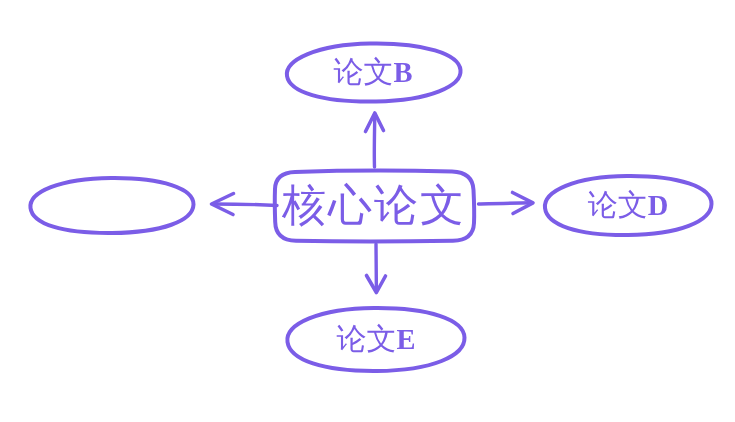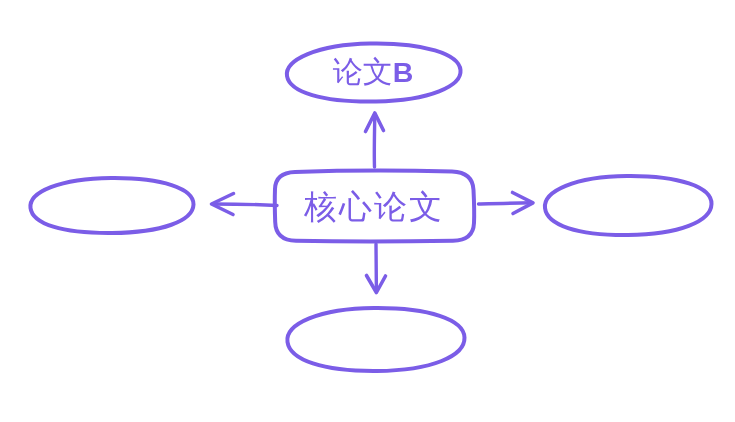--- a/index.html
+++ b/index.html
@@ -35,23 +35,24 @@
     stroke-linecap:round;
     stroke-linejoin:round;
   }
   .label{
     position:absolute;
     transform:translate(-50%,-50%);
     color:var(--accent);
     white-space:nowrap;
     line-height:1;
     user-select:none;
+    font-family:Liberation Serif, serif;
   }
   .center-label{
-    font-size:33px;
+    font-size:44px;
     letter-spacing:2px;
     font-weight:500;
     text-align:right;
   }
   .node-label{
     font-size:30px;
     font-weight:500;
   }
   .node-label b{
     font-weight:800;
@@ -96,15 +97,21 @@
     </g>
   </svg>
 
   <div class="label center-label" style="left:374px;top:206px;">核心论文</div>
 
   <div class="label node-label" style="left:373px;top:72px;">
     <span>论文</span><b>B</b>
   </div>
 
 
+  <div class="label node-label" style="left:628px;top:205px;">
+    <span>论文</span><b>D</b>
+  </div>
 
+  <div class="label node-label" style="left:376px;top:339px;">
+    <span>论文</span><b>E</b>
+  </div>
 
 </div>
 
 </body></html>

